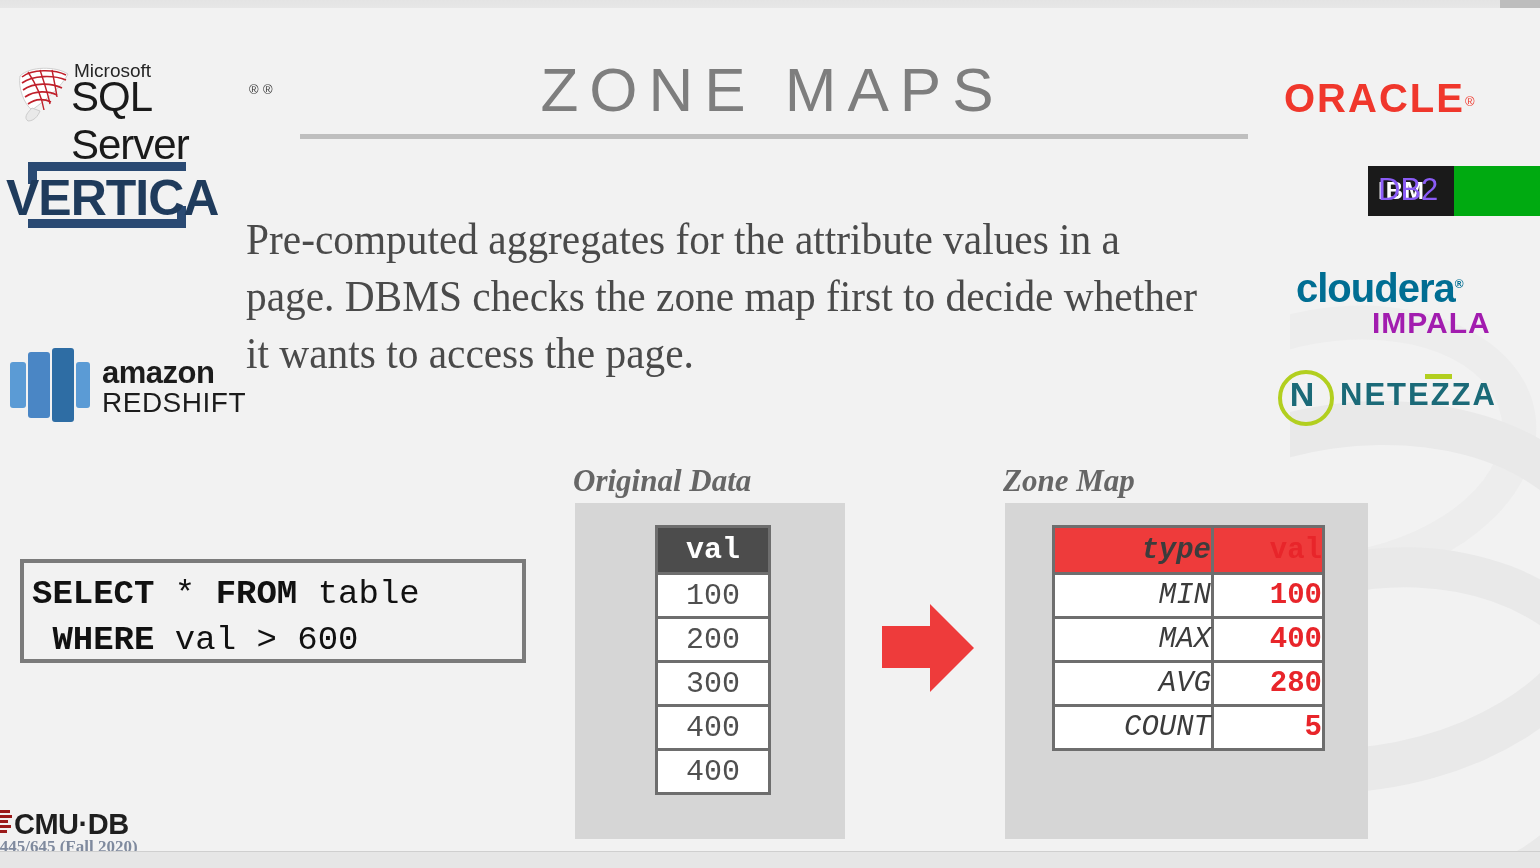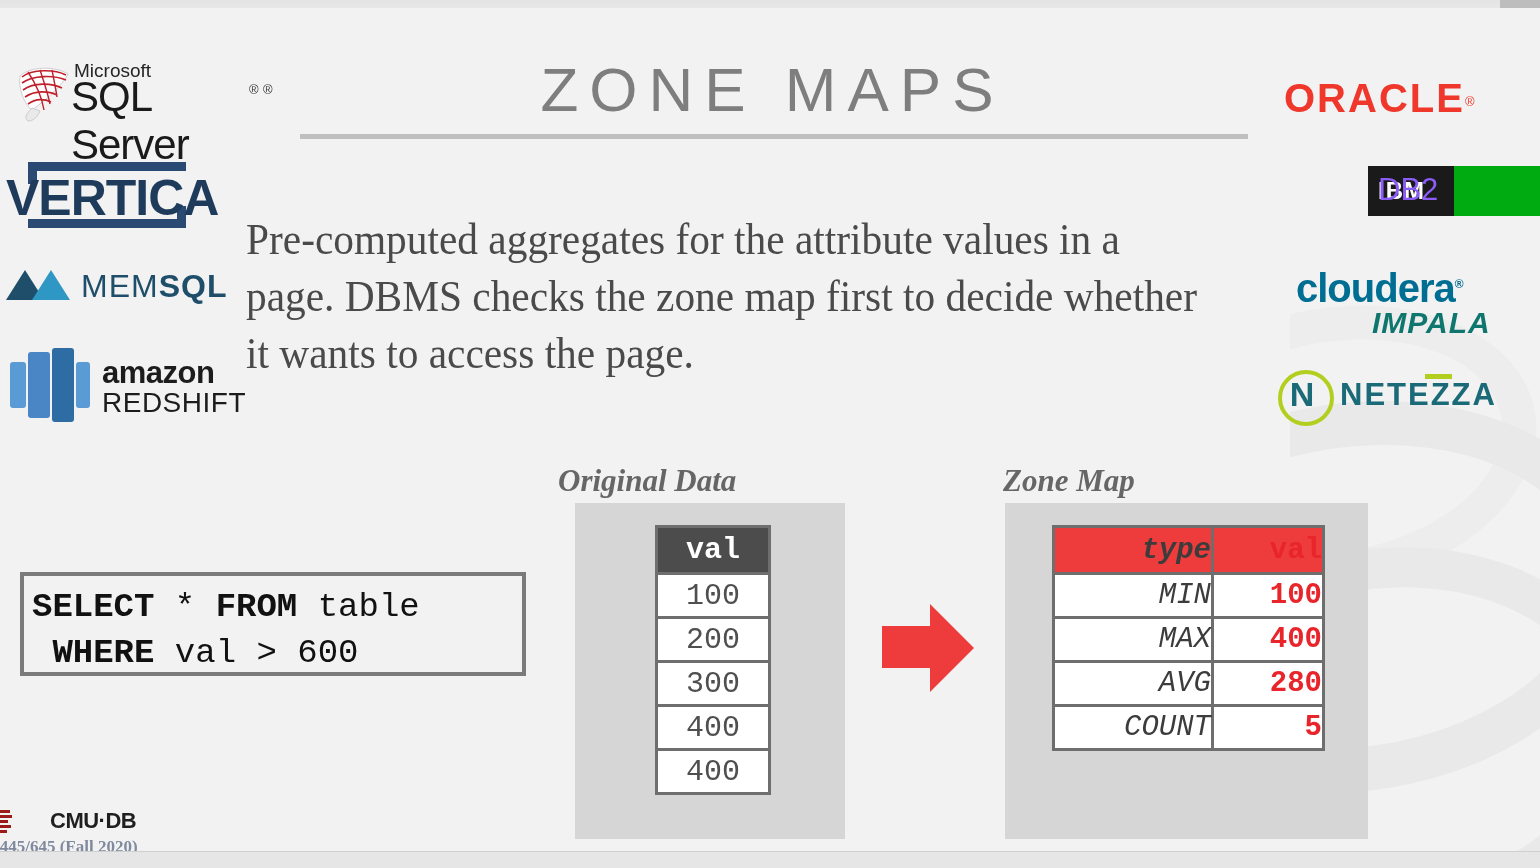--- a/index.html
+++ b/index.html
@@ -200,24 +200,23 @@
   #logo-cloudera { left: 1296px; top: 258px; width: 210px; height: 72px; }
   #logo-cloudera .cl {
     position: absolute; left: 0; top: 0;
     font-size: 40px; font-weight: bold; color: #006e93;
     letter-spacing: -1px;
     font-family: "Liberation Sans", sans-serif;
   }
   #logo-cloudera .clreg { font-size: 12px; vertical-align: super; }
   #logo-cloudera .im {
     position: absolute; left: 76px; top: 40px;
-    font-size: 30px; font-weight: bold; color: #0f766e;
+    font-size: 30px; font-weight: bold; color: #a21caf;
     letter-spacing: 1px;
     font-family: "Liberation Sans", sans-serif;
-    font-style: italic;
   }
 
   
   #logo-netezza { left: 1278px; top: 362px; width: 240px; height: 52px; }
   #logo-netezza .ncirc {
     position: absolute; left: 0; top: 0; width: 48px; height: 48px;
     border: 4px solid #b2cf1f; border-radius: 50%;
   }
   #logo-netezza .nletter {
     position: absolute; left: 0; top: 0; width: 48px; height: 48px;
@@ -242,21 +241,20 @@
     width: 506px; height: 104px;
     border: 4px solid #7b7b7b;
     background: #f2f2f2;
     box-sizing: border-box;
     padding: 8px 0 16px 8px;
     font-family: "Liberation Mono", monospace;
     font-size: 34px;
     line-height: 46px;
     color: #111111;
     white-space: pre;
-    margin-top: 13px;
   }
   #sql-box b { font-weight: bold; }
 
   
   .panel-label {
     position: absolute;
     font-family: "Liberation Serif", serif;
     font-style: italic; font-weight: bold;
     font-size: 31px; color: #666666;
   }
@@ -266,21 +264,21 @@
   }
   table.grid { border-collapse: collapse; position: absolute; }
   table.grid td {
     border: 3px solid #6e6e6e;
     background: #ffffff;
     text-align: center;
     font-family: "Liberation Mono", monospace;
   }
 
   
-  #label-original { left: 558px; top: 455px; }
+  #label-original { left: 573px; top: 455px; }
   #panel-original { left: 575px; top: 495px; width: 270px; height: 336px; }
   #tbl-original { left: 655px; top: 517px; }
   #tbl-original td {
     width: 110px; height: 41px;
     font-size: 30px; color: #4f4f4f;
     padding: 0;
   }
   #tbl-original td.hdr {
     background: #4c4c4c; color: #ffffff; font-weight: bold;
     height: 44px;
@@ -332,24 +330,23 @@
   #footer-logo .mark i {
     position: absolute; left: 0; width: 14px; height: 3px; background: #9b1b1b; display: block;
   }
   #footer-logo .mark i:nth-child(1) { top: 0px;  width: 12px; }
   #footer-logo .mark i:nth-child(2) { top: 5px;  width: 14px; }
   #footer-logo .mark i:nth-child(3) { top: 10px; width: 10px; }
   #footer-logo .mark i:nth-child(4) { top: 15px; width: 13px; }
   #footer-logo .mark i:nth-child(5) { top: 20px; width: 9px; }
   #footer-logo .cmutext {
     position: absolute; left: 14px; top: 0px;
-    font-size: 22px; font-weight: bold; color: #1f1f1f;
+    font-size: 29px; font-weight: bold; color: #1f1f1f;
     letter-spacing: -0.5px;
     font-family: "Liberation Sans", sans-serif;
-    margin-left: 36px;
   }
   #footer-course {
     position: absolute; left: -6px; top: 829px;
     font-family: "Liberation Serif", serif;
     font-size: 17px; font-weight: bold; color: #7f8a9e;
   }
   #bottom-strip {
     position: absolute; left: 0; top: 851px; width: 1540px; height: 17px;
     background: #e6e6e6;
     border-top: 1px solid #cfcfcf;
@@ -394,25 +391,20 @@
     </div>
 
     <div class="logo" id="logo-vertica">
       <span class="vbar-top"></span>
       <span class="vbar-topleft"></span>
       <span class="vbar-bot"></span>
       <span class="vbar-botright"></span>
       <span class="vtext">VERTICA</span>
     </div>
 
-    <div class="logo" id="logo-memsql">
-      <span class="chev c1"></span>
-      <span class="chev c2"></span>
-      <span class="mtext"><span>MEM</span><b>SQL</b></span>
-    </div>
 
     <div class="logo" id="logo-redshift">
       <span class="bar b1"></span>
       <span class="bar b2"></span>
       <span class="bar b3"></span>
       <span class="bar b4"></span>
       <span class="amz">amazon</span>
       <span class="rsh">REDSHIFT</span>
     </div>
 

